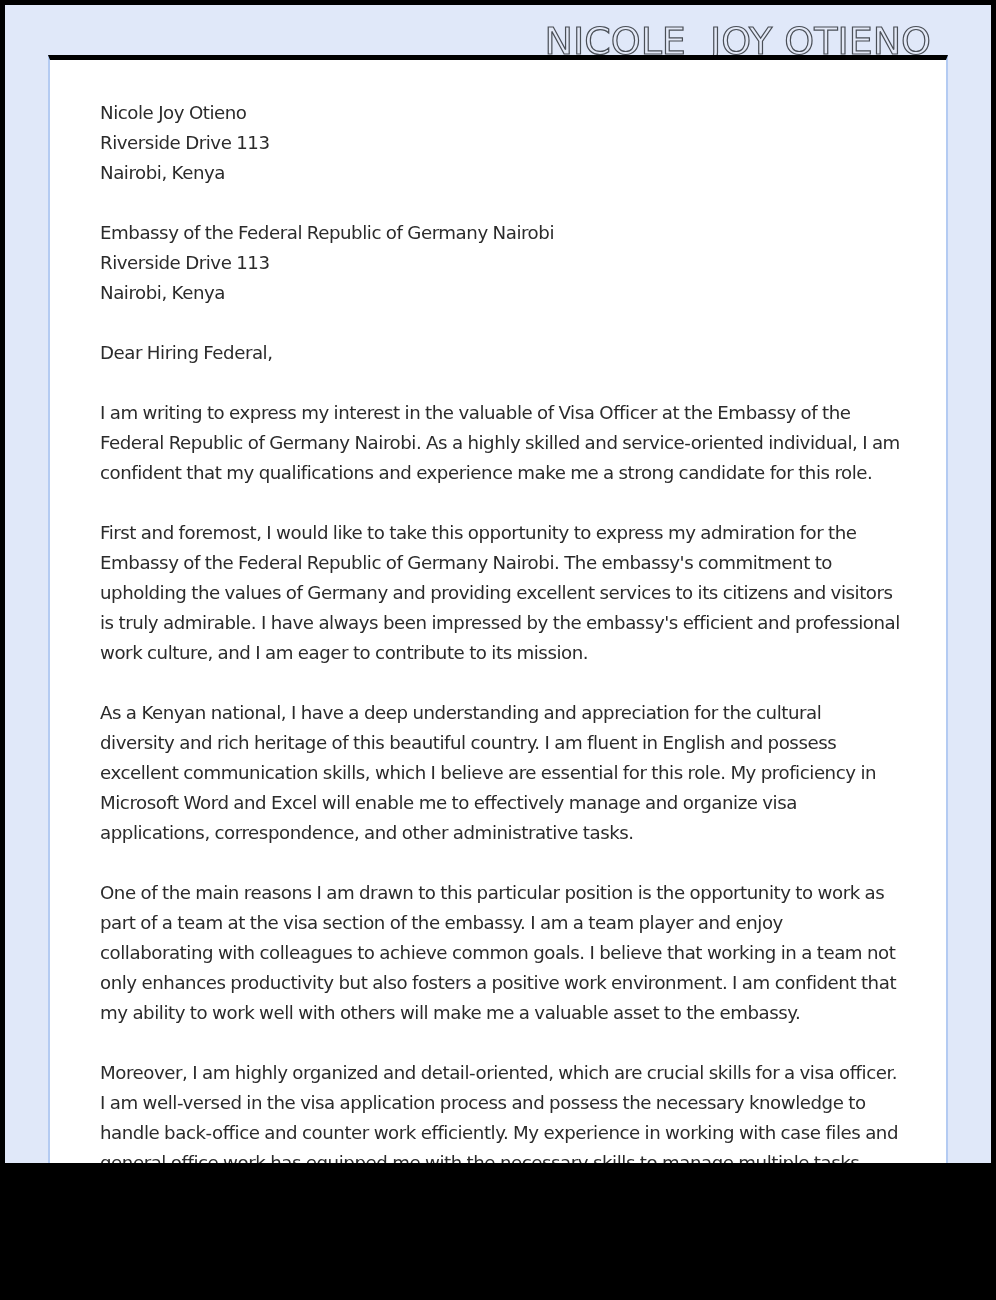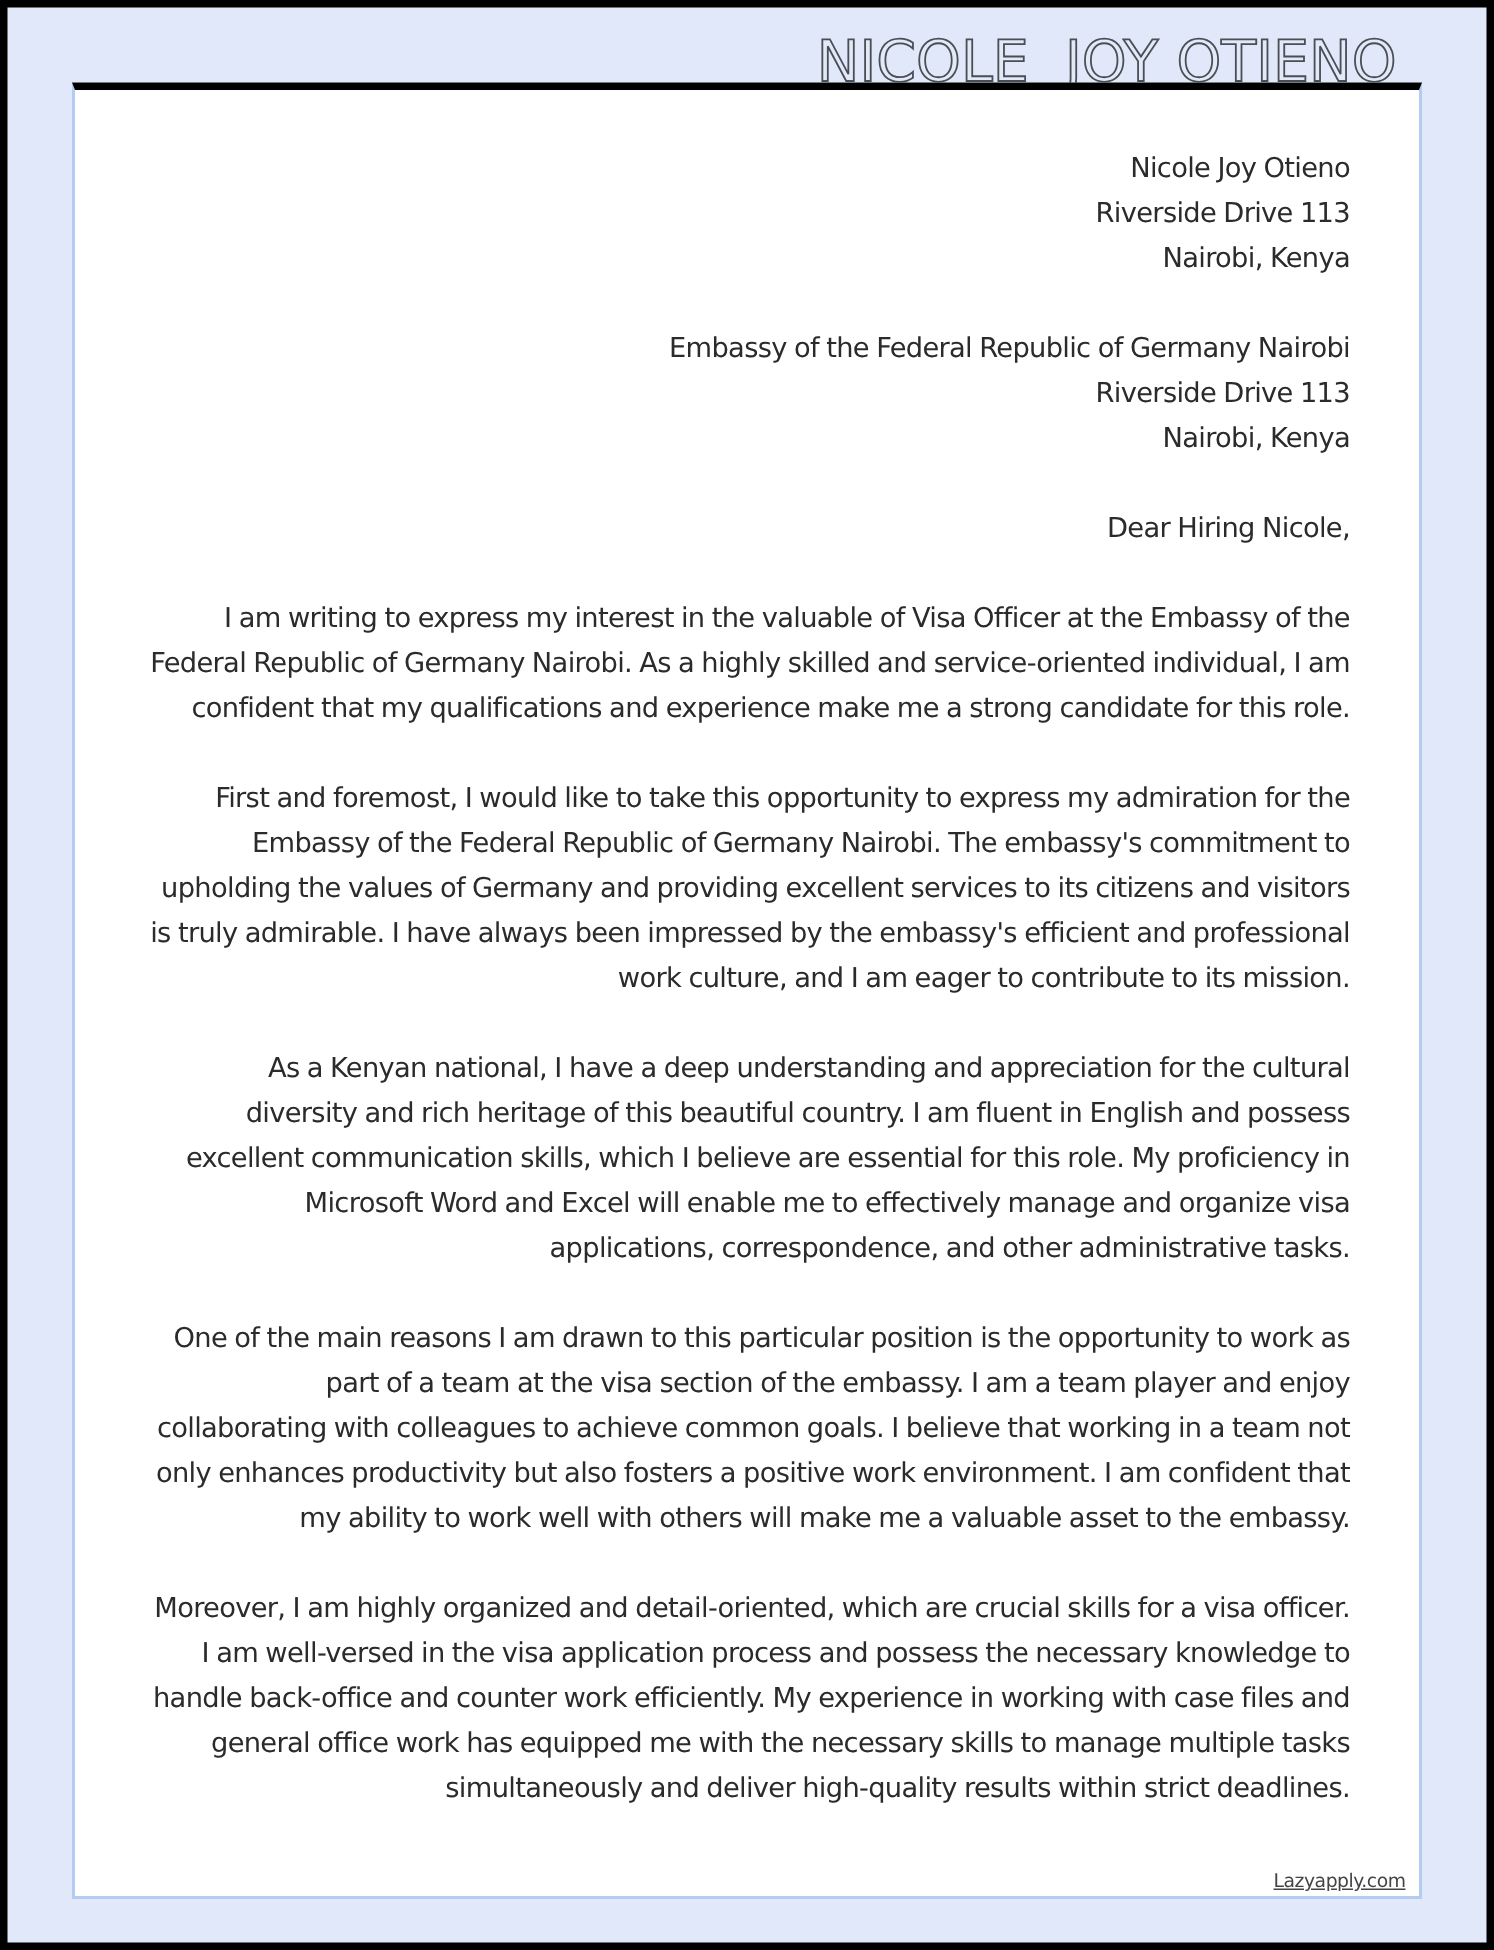--- a/index.html
+++ b/index.html
@@ -12,24 +12,23 @@
       background: #000;
       position: relative;
       overflow: hidden;
       font-family: "DejaVu Sans", sans-serif;
     }
     .frame {
       position: absolute;
       left: 5px;
       top: 5px;
       width: 986px;
-      height: 1290px;
+      height: 1158px;
       background: #e0e8f9;
       overflow: hidden;
-      text-align: right;
     }
     .title {
       position: absolute;
       right: 60px;
       top: 12px;
       font-family: "DejaVu Sans", sans-serif;
       font-size: 38px;
       font-weight: normal;
       letter-spacing: 0px;
       color: #e3e9f7;
@@ -89,21 +88,21 @@
       <div>Nairobi, Kenya</div>
     </div>
 
     <div class="block">
       <div>Embassy of the Federal Republic of Germany Nairobi</div>
       <div>Riverside Drive 113</div>
       <div>Nairobi, Kenya</div>
     </div>
 
     <div class="block">
-      <div>Dear Hiring Nicole,</div>
+      <div>Dear Hiring Federal,</div>
     </div>
 
     <div class="block">
       <p>I am writing to express my interest in the valuable of Visa Officer at the Embassy of the Federal Republic of Germany Nairobi. As a highly skilled and service-oriented individual, I am confident that my qualifications and experience make me a strong candidate for this role.</p>
     </div>
     <div class="block">
       <p>First and foremost, I would like to take this opportunity to express my admiration for the Embassy of the Federal Republic of Germany Nairobi. The embassy's commitment to upholding the values of Germany and providing excellent services to its citizens and visitors is truly admirable. I have always been impressed by the embassy's efficient and professional work culture, and I am eager to contribute to its mission.</p>
     </div>
     <div class="block">
       <p>As a Kenyan national, I have a deep understanding and appreciation for the cultural diversity and rich heritage of this beautiful country. I am fluent in English and possess excellent communication skills, which I believe are essential for this role. My proficiency in Microsoft Word and Excel will enable me to effectively manage and organize visa applications, correspondence, and other administrative tasks.</p>

